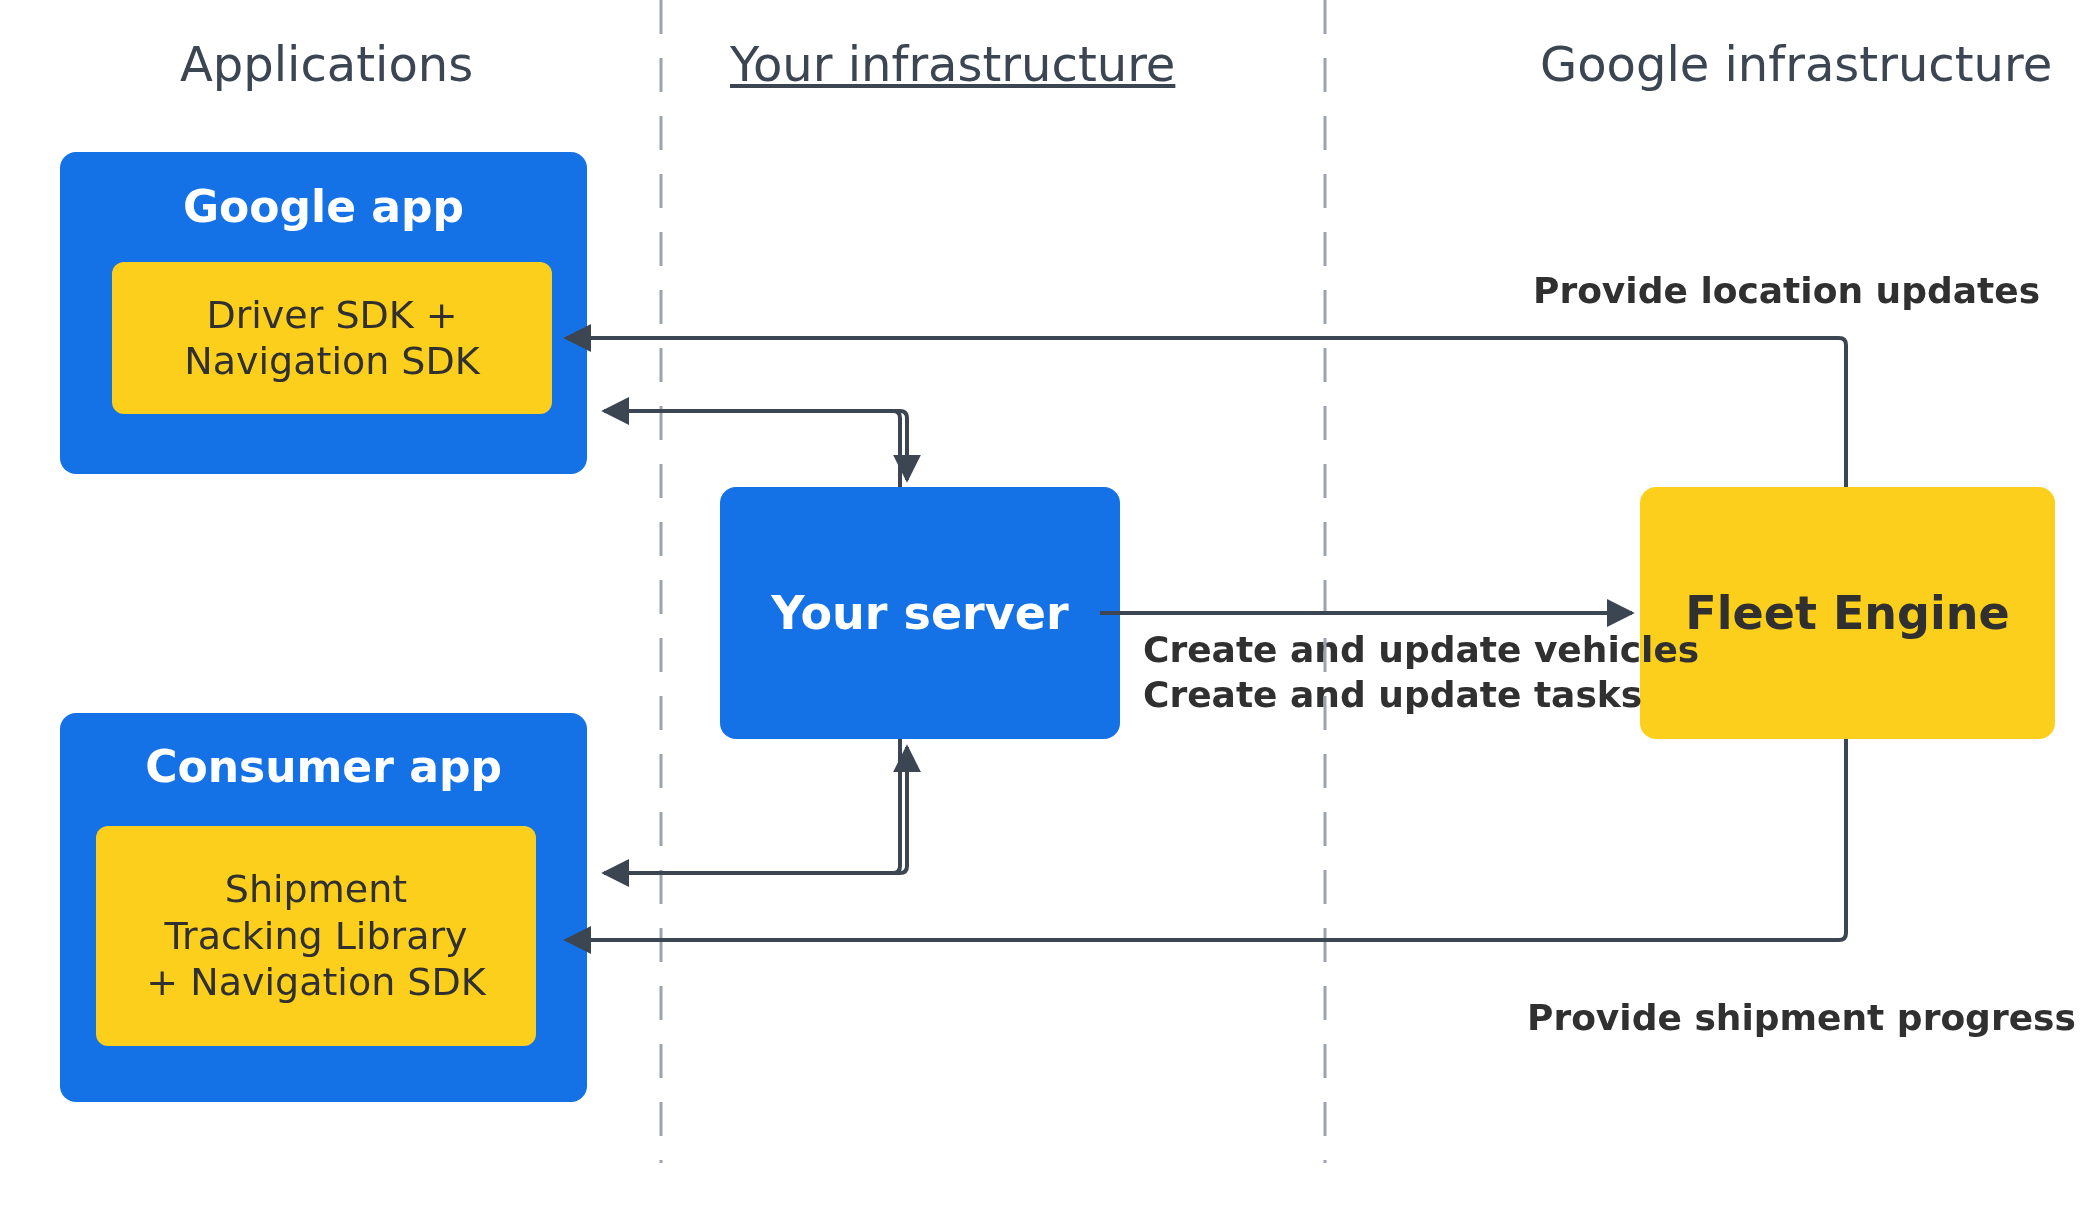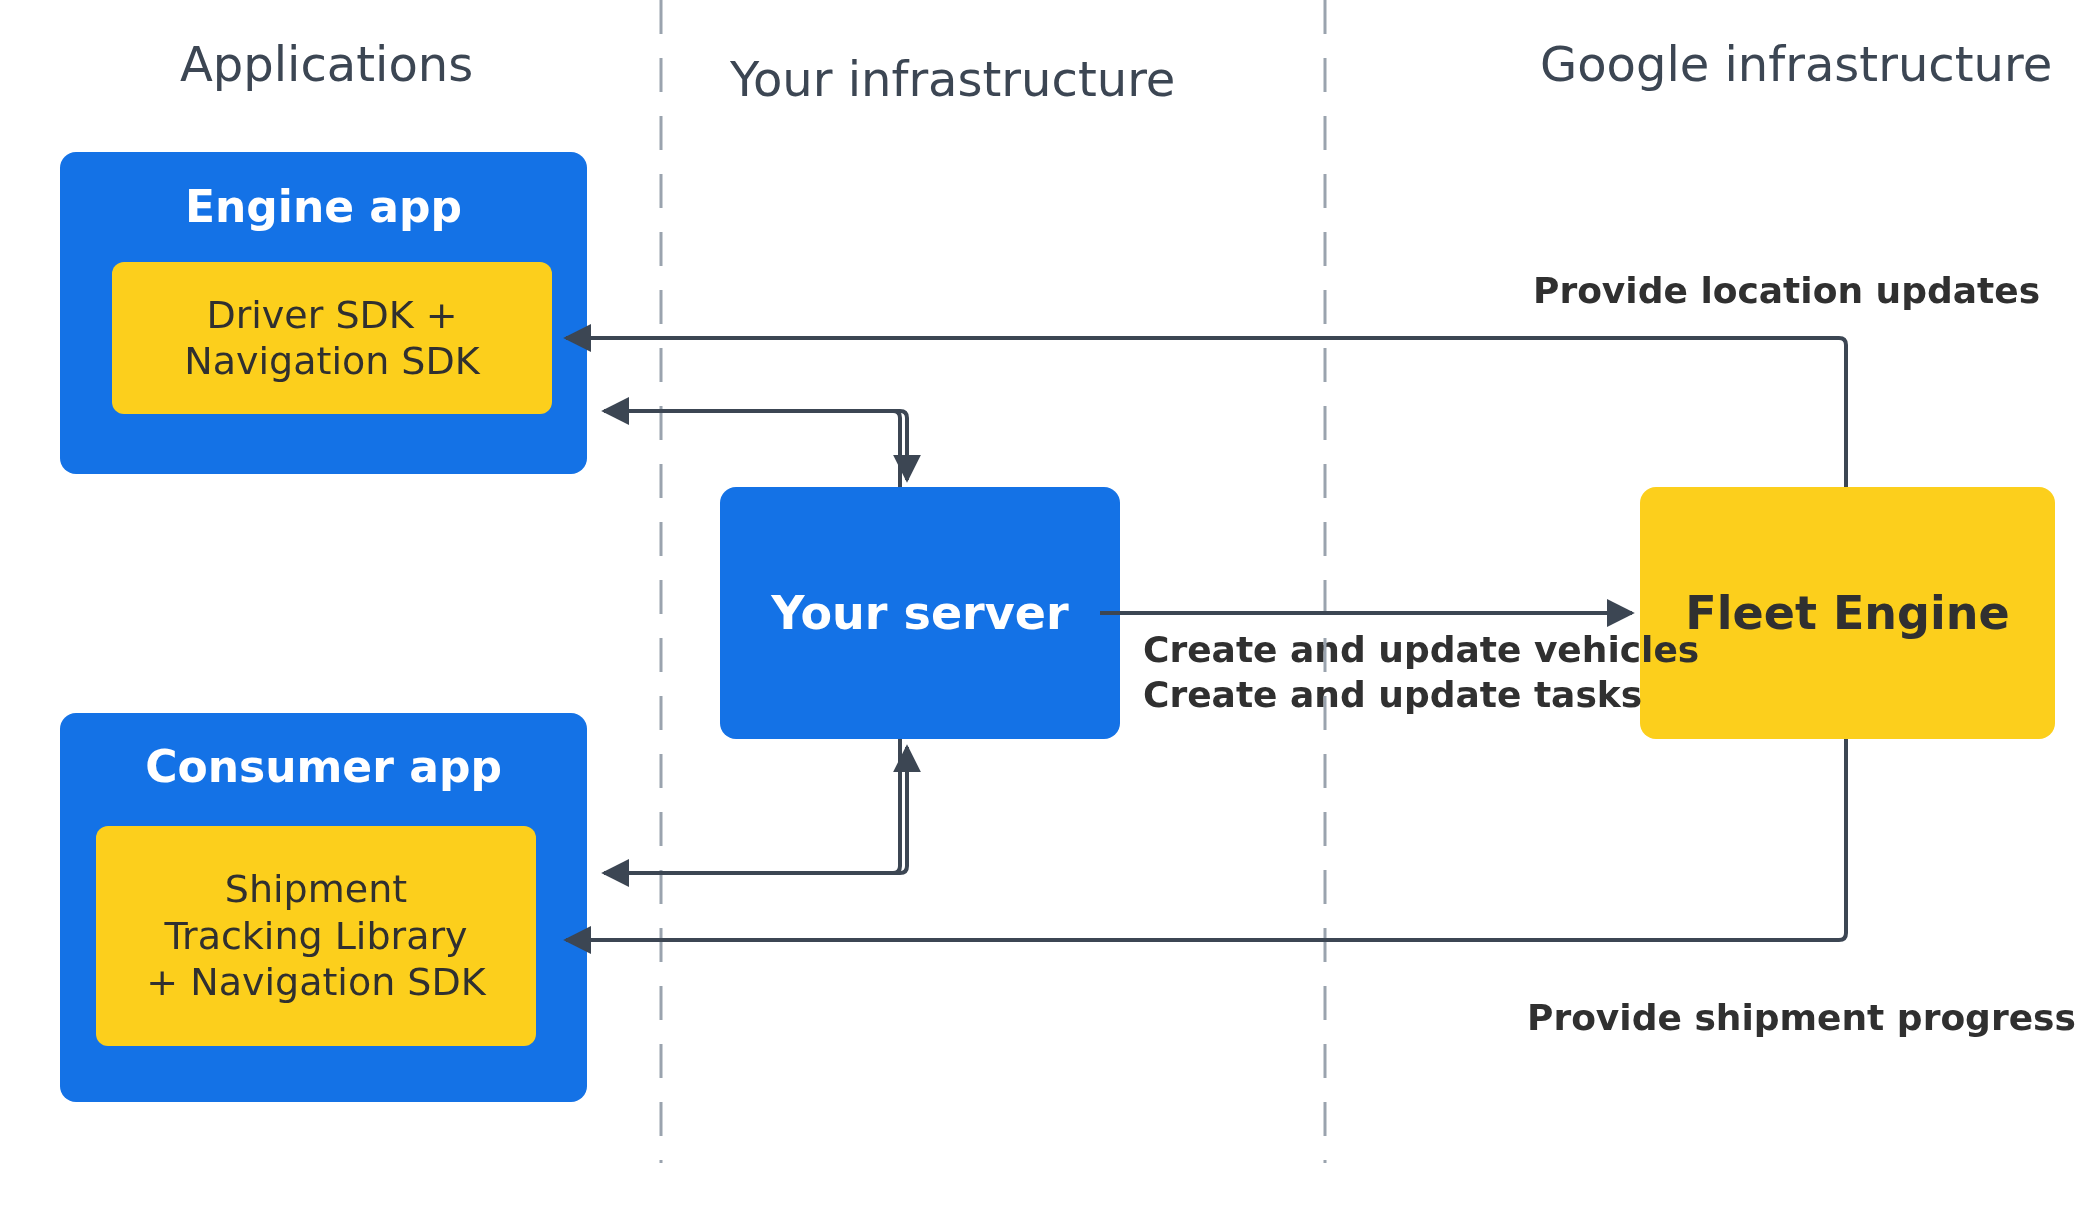--- a/index.html
+++ b/index.html
@@ -37,26 +37,26 @@
               font-size:36px;line-height:1.28;white-space:nowrap;
               font-family:"DejaVu Sans",sans-serif;}
 </style>
 </head>
 <body>
 
 <div id="stage">
 
   <div class="col-header" style="left:180px;top:36px;text-align:right;">Applications</div>
 
-  <div class="col-header" style="left:730px;top:51px;">Your infrastructure</div>
+  <div class="col-header" style="left:730px;top:36px;text-decoration:underline;">Your infrastructure</div>
 
   <div class="col-header" style="left:1540px;top:36px;">Google infrastructure</div>
 
   <div class="app-box" style="left:60px;top:152px;width:527px;height:322px;">
-    <div class="app-title" style="top:29px;">Engine app</div>
+    <div class="app-title" style="top:29px;">Google app</div>
     <div class="sdk-box" style="left:52px;top:110px;width:440px;height:152px;">
       <span style="white-space:pre-line;">Driver SDK +
 Navigation SDK</span>
     </div>
   </div>
 
   <div class="app-box" style="left:60px;top:713px;width:527px;height:389px;">
     <div class="app-title" style="top:28px;">Consumer app</div>
     <div class="sdk-box" style="left:36px;top:113px;width:440px;height:220px;">
       <span style="white-space:pre-line;">Shipment

